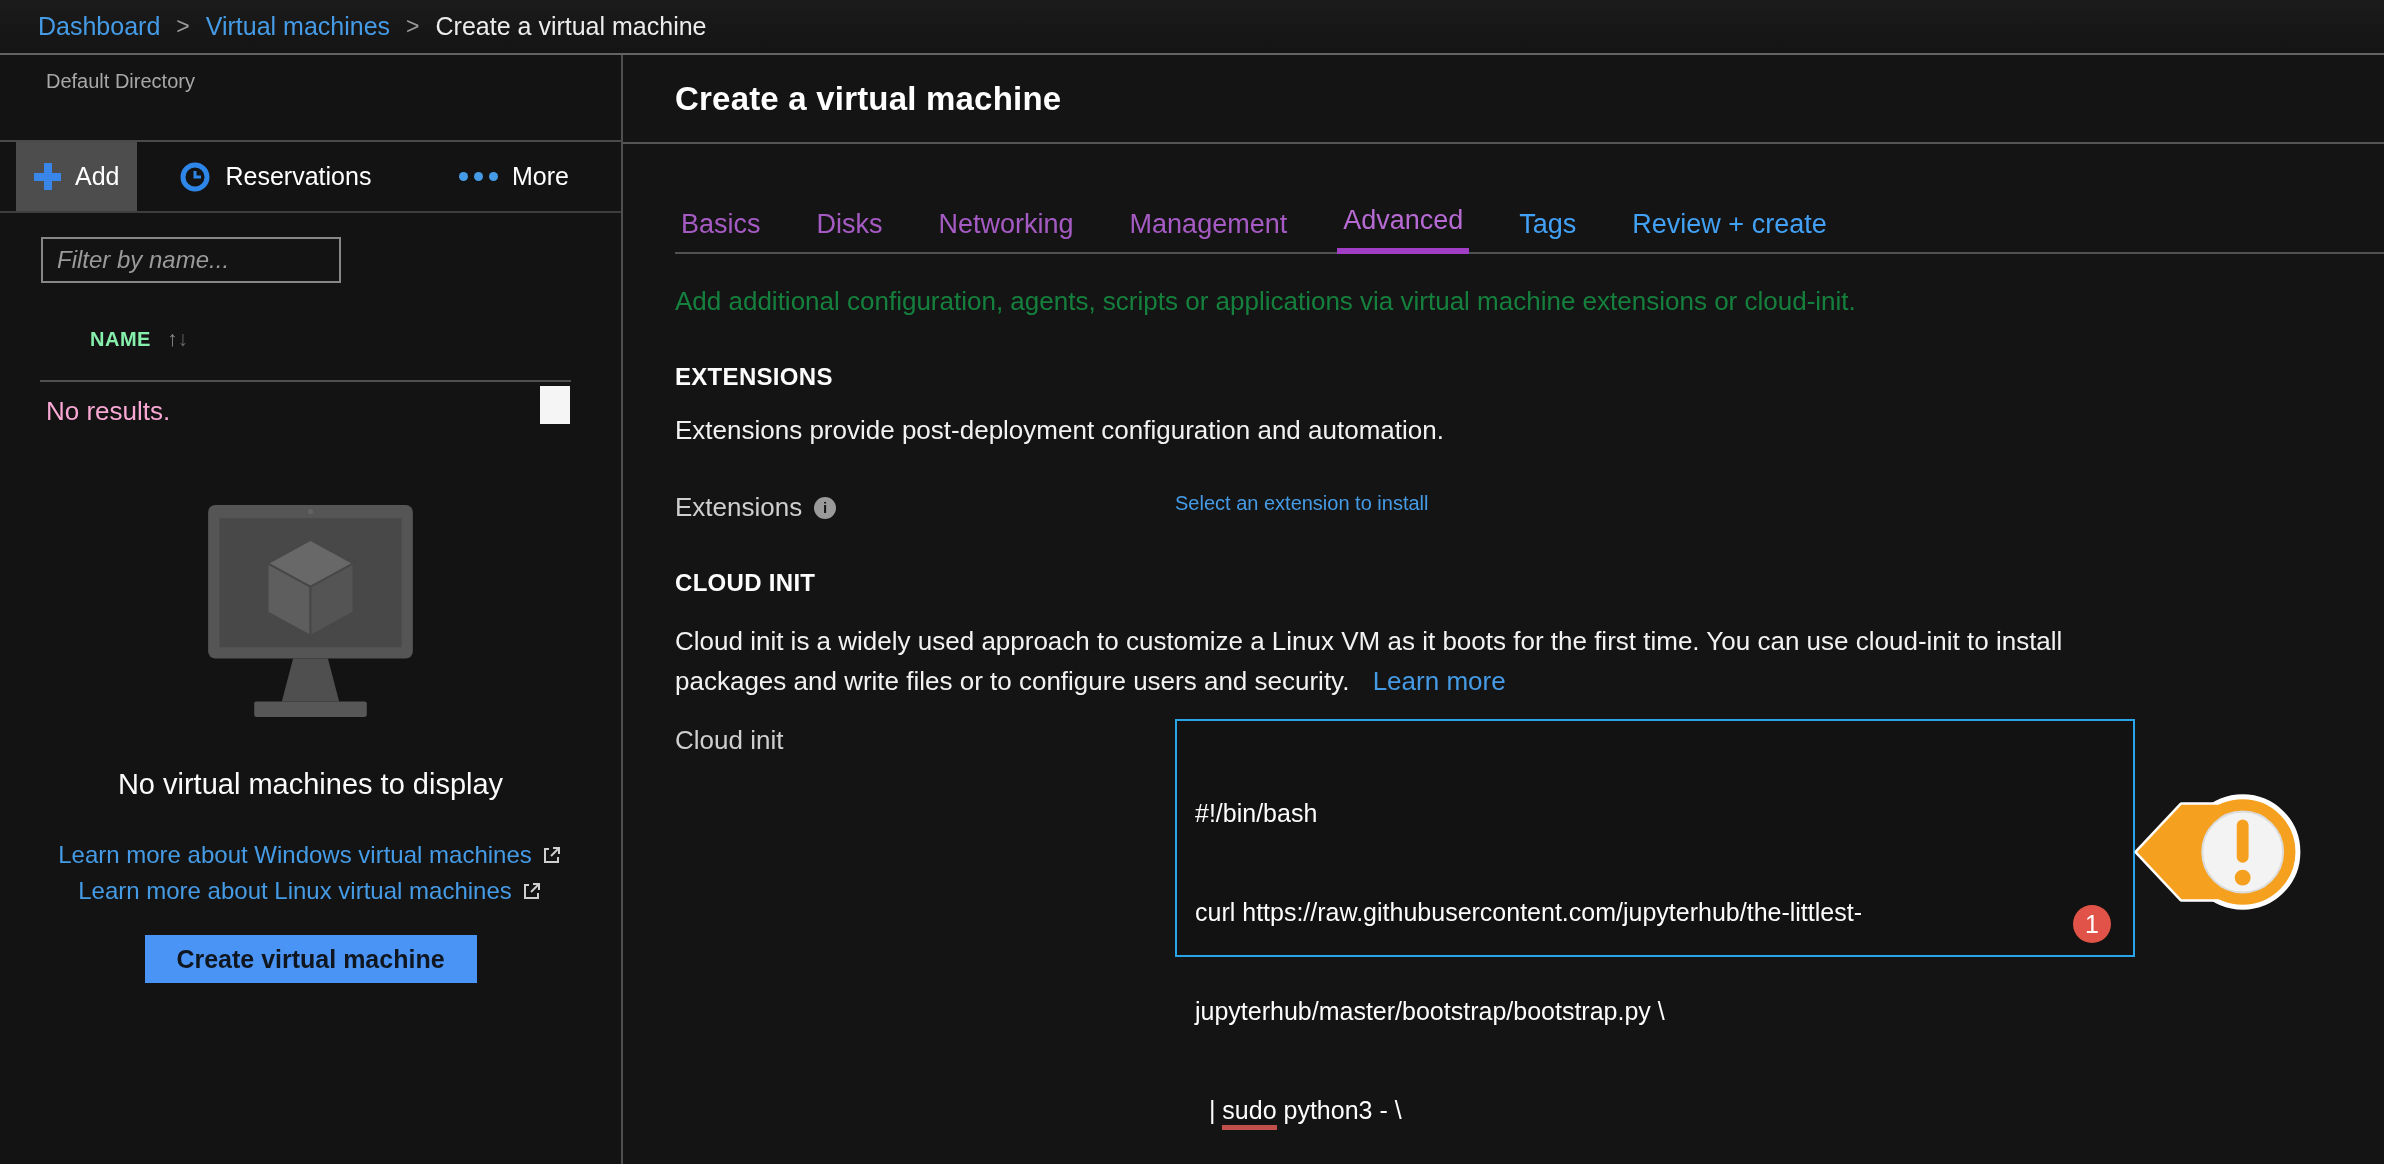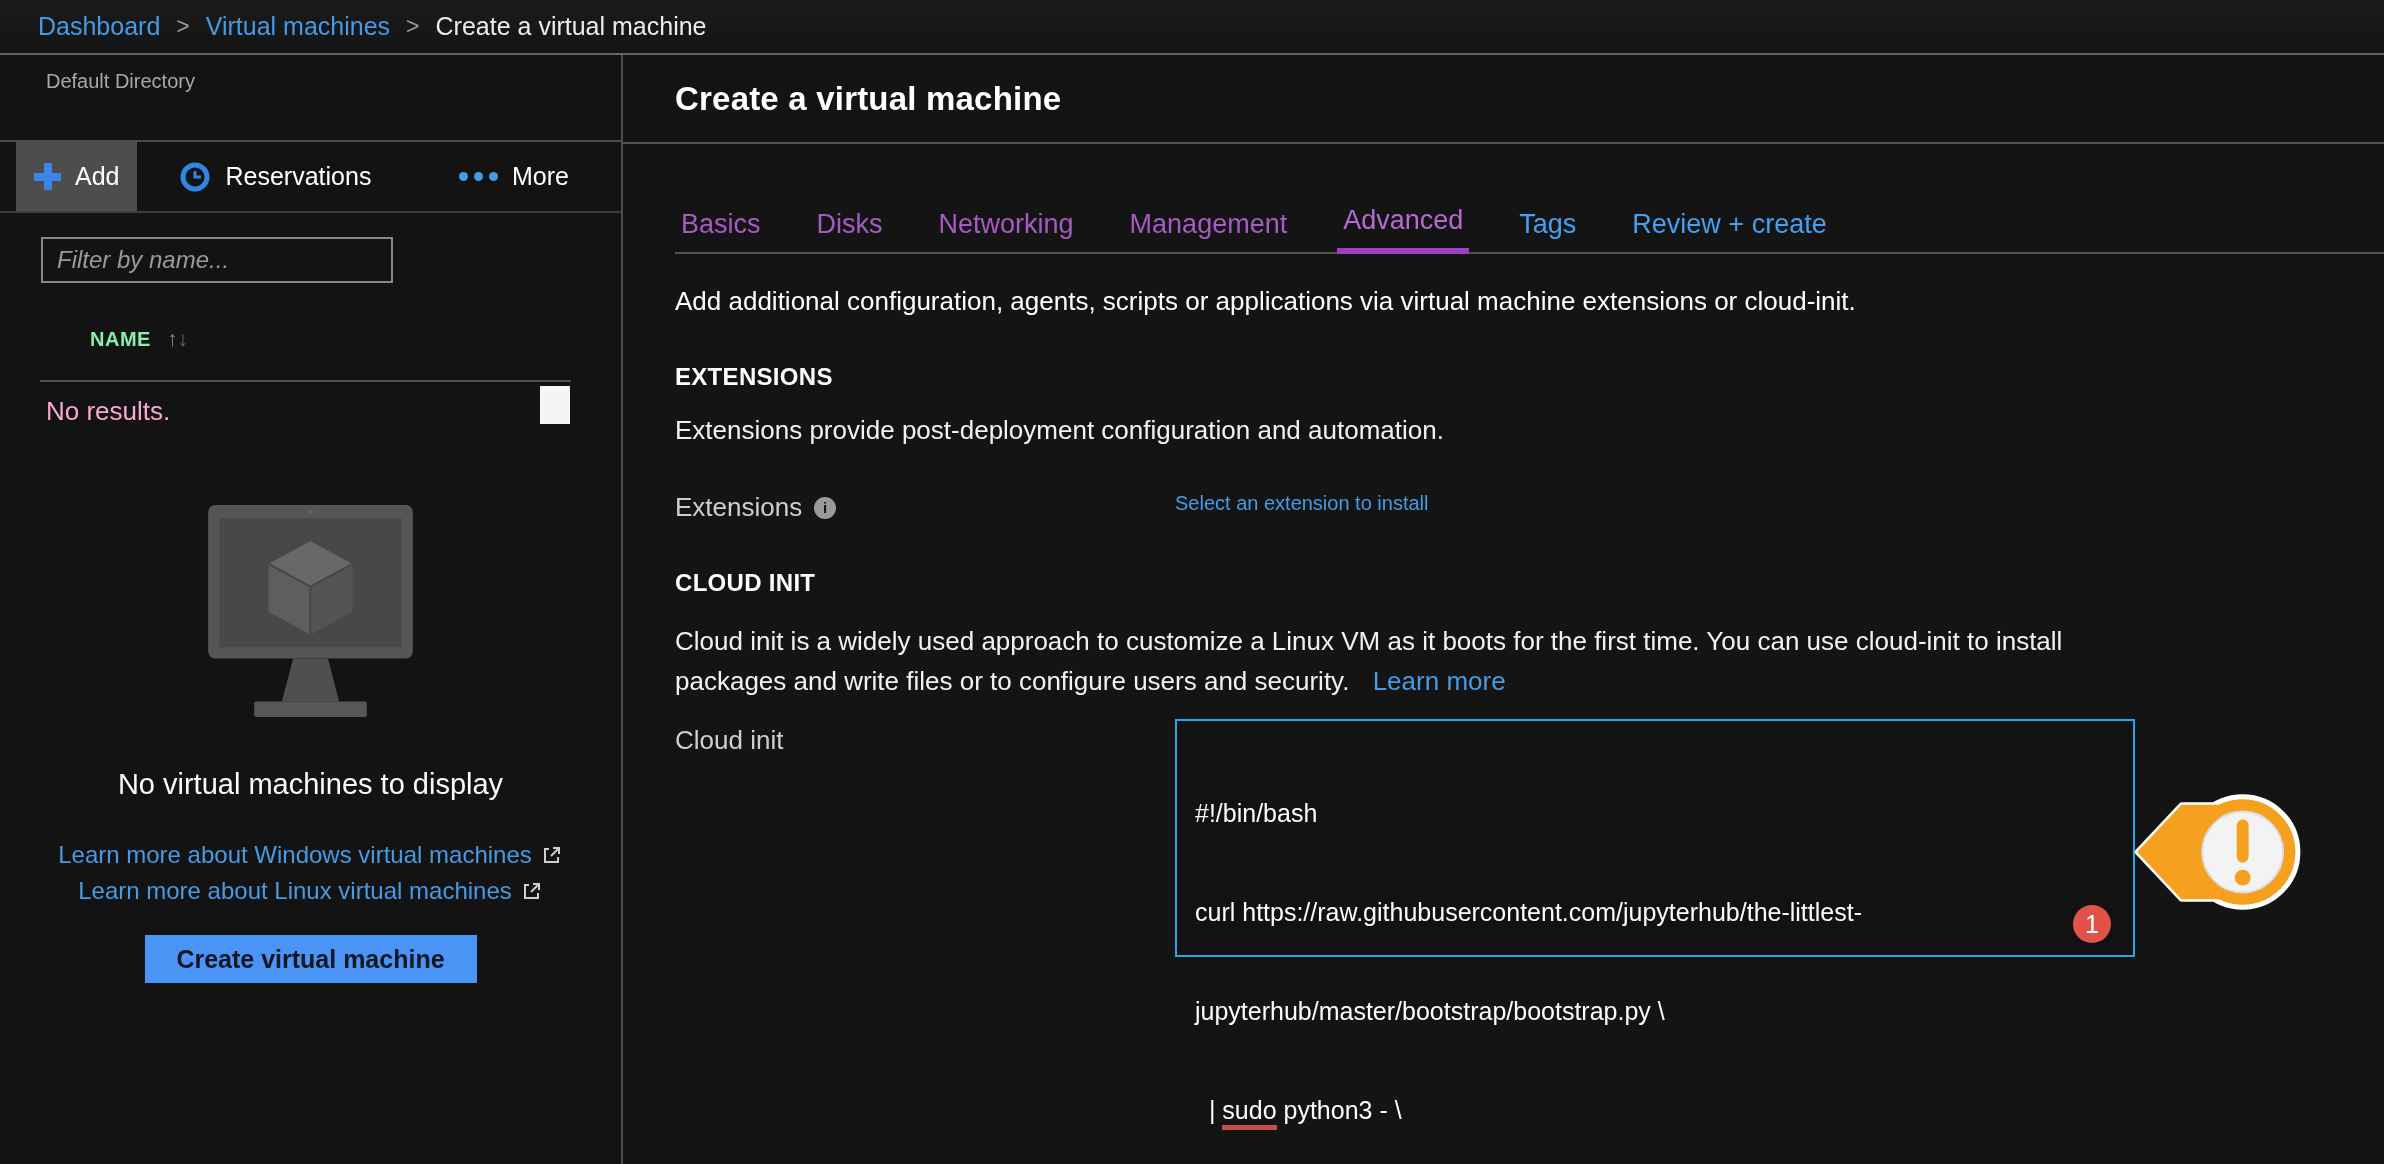--- a/index.html
+++ b/index.html
@@ -32,21 +32,21 @@
   .tb-btn.highlight{background:#4d4d4d;}
   .tb-btn.reservations{margin-left:24px;}
   .tb-btn.more{margin-left:auto;margin-right:34px;}
   .plus-icon{position:relative;width:27px;height:27px;display:inline-block;}
   .plus-icon::before{content:"";position:absolute;left:10px;top:0;width:8px;height:27px;background:#3a86e8;}
   .plus-icon::after{content:"";position:absolute;left:0;top:10px;width:27px;height:8px;background:#3a86e8;}
   .dots-icon{display:inline-flex;gap:6px;}
   .dots-icon i{width:9px;height:9px;border-radius:50%;background:#459be5;}
 
   .sb-filter{margin:24px 0 0 41px;}
-  .filter-input{width:352px;height:46px;box-sizing:border-box;background:transparent;border:2px solid #878787;
+  .filter-input{width:300px;height:46px;box-sizing:border-box;background:transparent;border:2px solid #878787;
     color:#ddd;font-size:24px;padding:0 14px;font-family:inherit;}
   .filter-input::placeholder{font-style:italic;color:#9a9a9a;}
 
   .sb-table-header{margin:44px 0 0 90px;display:flex;align-items:center;gap:16px;cursor:pointer;}
   .col-name{font-size:20px;font-weight:700;letter-spacing:.5px;color:#86efac;}
   .sort-icons{font-size:21px;}
   .sort-up{color:#8b8b8b;} .sort-down{color:#666;}
   .sb-list-divider{margin:29px 0 0 40px;width:531px;height:2px;background:#4f4f4f;}
   .no-results{margin:14px 0 0 46px;font-size:26px;color:#f9a8d4;}
   .scroll-thumb{position:absolute;left:540px;top:331px;width:30px;height:38px;background:#f5f5f5;cursor:grab;}
@@ -65,21 +65,21 @@
   .main-header{height:87px;border-bottom:2px solid #555;}
   .main-title{margin:0;padding-left:52px;font-size:33px;font-weight:700;line-height:87px;letter-spacing:.2px;}
   .main-body{padding-left:52px;}
 
   .tabs{margin-top:60px;display:flex;gap:44px;border-bottom:2px solid #515151;align-items:flex-end;}
   .tab{font-size:27px;padding-bottom:12px;cursor:pointer;background:none;border:none;font-family:inherit;}
   .tab.purple{color:#a65bc4;}
   .tab.active{color:#b76ad4;border-bottom:6px solid #a03fc6;margin-bottom:-2px;}
   .tab.blue{color:#42a1f5;}
 
-  .intro{margin:32px 0 0;font-size:26px;color:#ffffff;}
+  .intro{margin:32px 0 0;font-size:26px;color:#15803d;}
   .section-heading{margin:46px 0 0;font-size:24px;font-weight:700;color:#fdfdfd;letter-spacing:.3px;}
   .section-desc{margin:24px 0 0;font-size:26px;color:#f2f2f2;}
   .ci-desc{width:1500px;line-height:40px;}
   .inline-link{color:#459be5;text-decoration:none;cursor:pointer;}
   .learn-more{margin-left:16px;}
 
   .form-row{margin-top:40px;display:flex;align-items:flex-start;position:relative;}
   .form-label{width:500px;flex:0 0 500px;font-size:26px;color:#cfcfcf;display:flex;align-items:center;gap:12px;padding-top:6px;}
   .info-icon{width:22px;height:22px;border-radius:50%;background:#9a9a9a;color:#151515;font-size:15px;font-weight:700;
     display:inline-flex;align-items:center;justify-content:center;cursor:pointer;}

